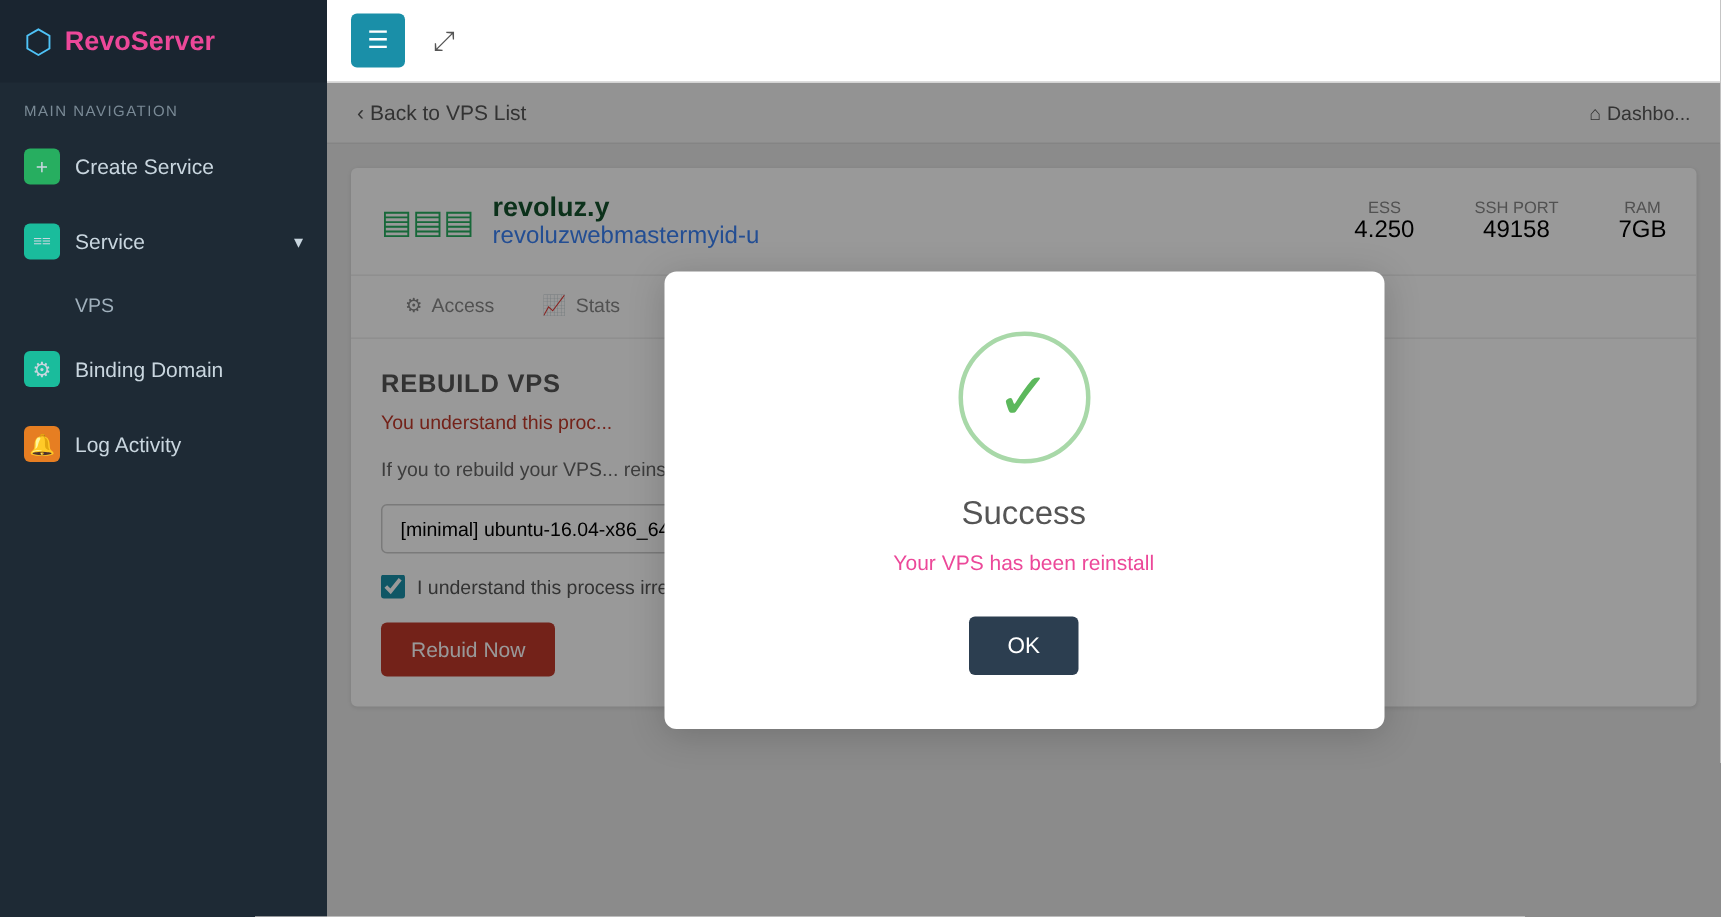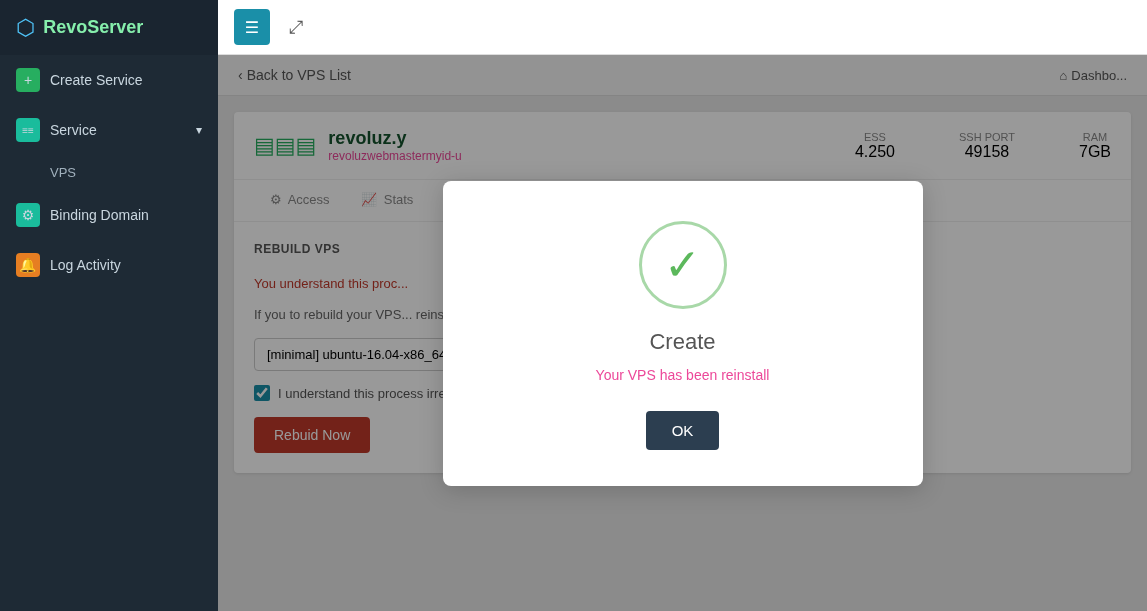--- a/index.html
+++ b/index.html
@@ -21,21 +21,21 @@
       padding: 10px 16px;
       background: #1a2530;
       height: 55px;
     }
     .logo-icon {
       color: #4fc3f7;
       font-size: 22px;
       margin-right: 8px;
     }
     .logo-text {
-      color: #86efac;
+      color: #ec4899;
       font-size: 18px;
       font-weight: 600;
     }
     .nav-label {
       font-size: 10px;
       color: #7a8a96;
       padding: 14px 16px 6px;
       letter-spacing: 1px;
       text-transform: uppercase;
     }
@@ -162,24 +162,24 @@
       align-items: center;
       padding: 16px 20px;
       border-bottom: 1px solid #eee;
     }
     .vps-icon {
       font-size: 22px;
       color: #27ae60;
       margin-right: 12px;
     }
     .vps-name { font-size: 18px; font-weight: 600; color: #14532d; }
-    .vps-username { font-size: 12px; color: #ec4899; text-align: center; }
+    .vps-username { font-size: 16px; color: #3b82f6; text-align: center; }
     .vps-stats {
       display: flex;
-      gap: 64px;
+      gap: 40px;
       margin-left: auto;
       text-align: center;
     }
     .stat-label { font-size: 11px; color: #888; text-transform: uppercase; }
     .stat-value { font-size: 16px; font-weight: 400; color: #000000; }
 
     
     .vps-tabs {
       display: flex;
       border-bottom: 1px solid #eee;
@@ -194,26 +194,26 @@
       align-items: center;
       gap: 6px;
       border-bottom: 2px solid transparent;
     }
 
     
     .rebuild-section {
       padding: 20px;
     }
     .rebuild-title {
-      font-size: 12px;
+      font-size: 17px;
       font-weight: 700;
       color: #555;
       text-transform: uppercase;
       letter-spacing: 0.5px;
-      margin-bottom: 20px;
+      margin-bottom: 8px;
     }
     .rebuild-warning {
       color: #c0392b;
       font-size: 13px;
       margin-bottom: 16px;
     }
     .rebuild-desc {
       color: #666;
       font-size: 13px;
       margin-bottom: 16px;
@@ -327,20 +327,21 @@
     }
   </style>
 </head>
 <body>
 
 <div class="sidebar">
   <div class="sidebar-logo">
     <span class="logo-icon">⬡</span>
     <span class="logo-text">RevoServer</span>
   </div>
+  <div class="nav-label">MAIN NAVIGATION</div>
 
   <div class="nav-item">
     <div class="nav-icon green">+</div>
     <span>Create Service</span>
   </div>
 
   <div class="nav-item">
     <div class="nav-icon teal" style="font-size:10px;">≡≡</div>
     <span>Service</span>
     <span class="chevron">▾</span>
@@ -438,19 +439,19 @@
 
         <button class="rebuild-btn">Rebuid Now</button>
       </div>
     </div>
 
     <div class="modal-overlay">
       <div class="modal">
         <div class="success-circle">
           <span class="checkmark">✓</span>
         </div>
-        <div class="modal-title">Create</div>
+        <div class="modal-title">Success</div>
         <div class="modal-message">Your VPS has been reinstall</div>
         <button class="modal-ok-btn">OK</button>
       </div>
     </div>
   </div>
 </div>
 
 </body></html>

